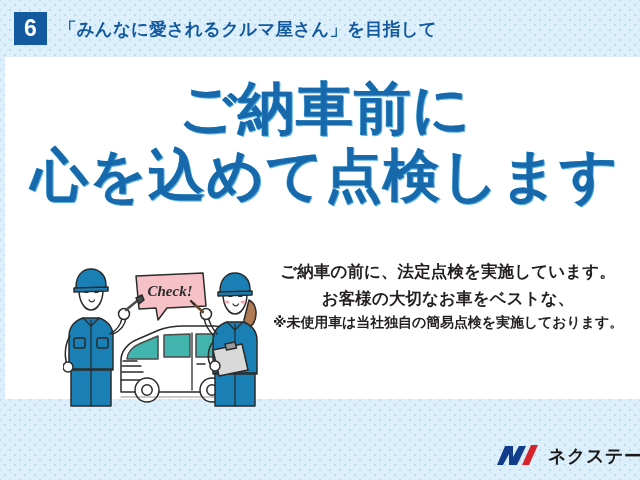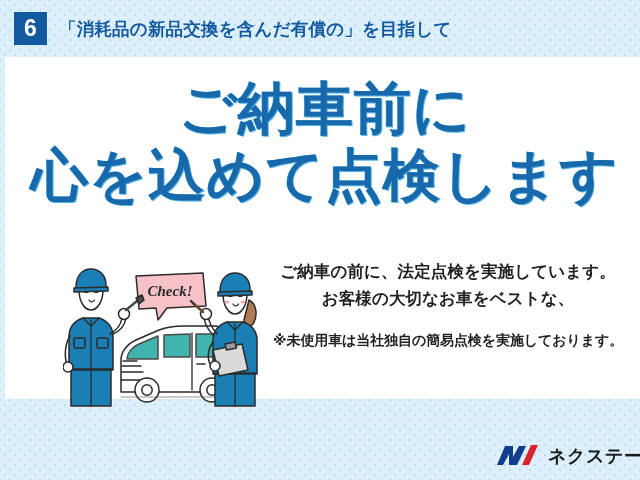--- a/index.html
+++ b/index.html
@@ -105,21 +105,21 @@
     font-weight: bold;
     line-height: 1.62;
     letter-spacing: 0.1px;
     white-space: nowrap;
     text-align: center;
   }
   #note-line {
     font-size: 14px;
     font-weight: bold;
     line-height: 1.6;
-    margin-top: 18px;
+    margin-top: 0;
     letter-spacing: -0.1px;
     white-space: nowrap;
     color: #231f20;
   }
 
   
   #illustration {
     position: absolute;
     left: 58px;
     top: 207px;
@@ -146,21 +146,21 @@
     white-space: nowrap;
   }
 </style>
 </head>
 <body>
 
 <div id="page">
 
   <div id="header">
     <div id="step-badge">6</div>
-    <div id="header-title">「消耗品の新品交換を含んだ有償の」を目指して</div>
+    <div id="header-title">「みんなに愛されるクルマ屋さん」を目指して</div>
   </div>
 
   <div id="panel">
 
     <div id="headline">
       <div id="hl-1" class="hl-line">ご納車前に</div>
       <div id="hl-2" class="hl-line">心を込めて点検します</div>
     </div>
 
     <div id="body-copy">

